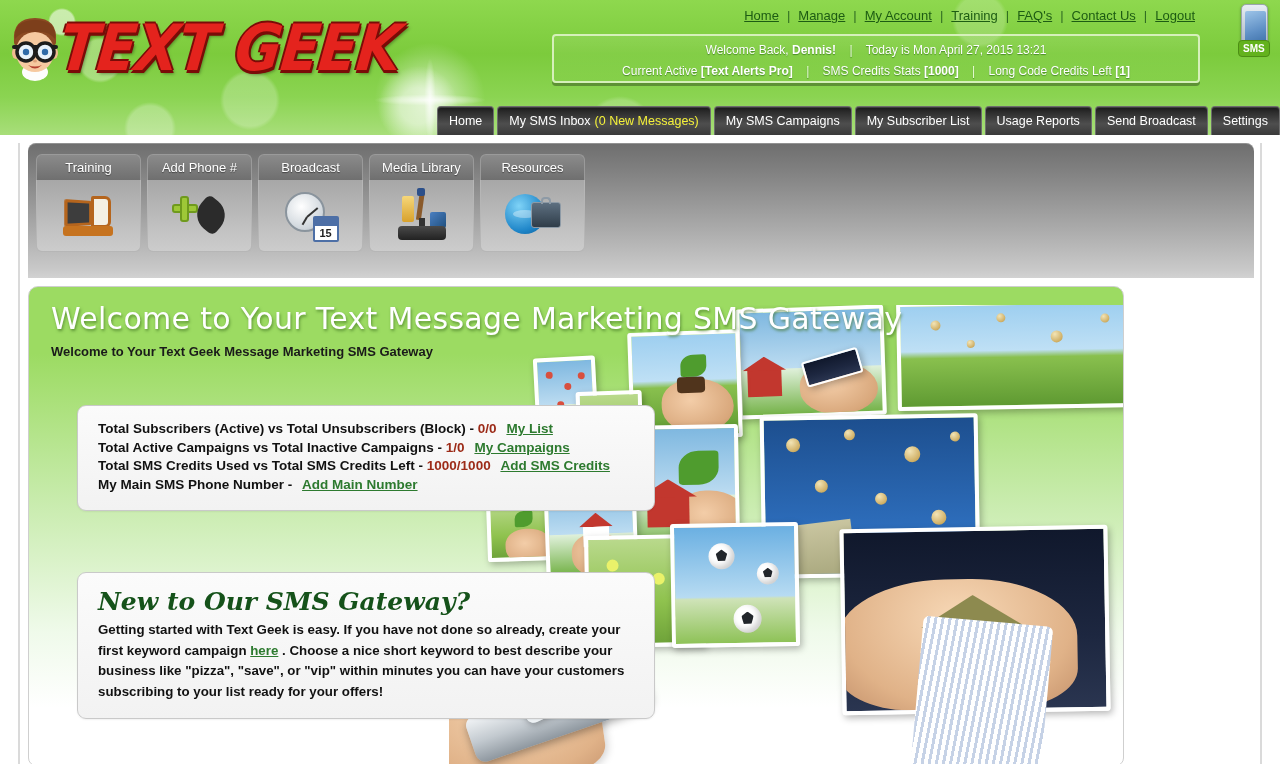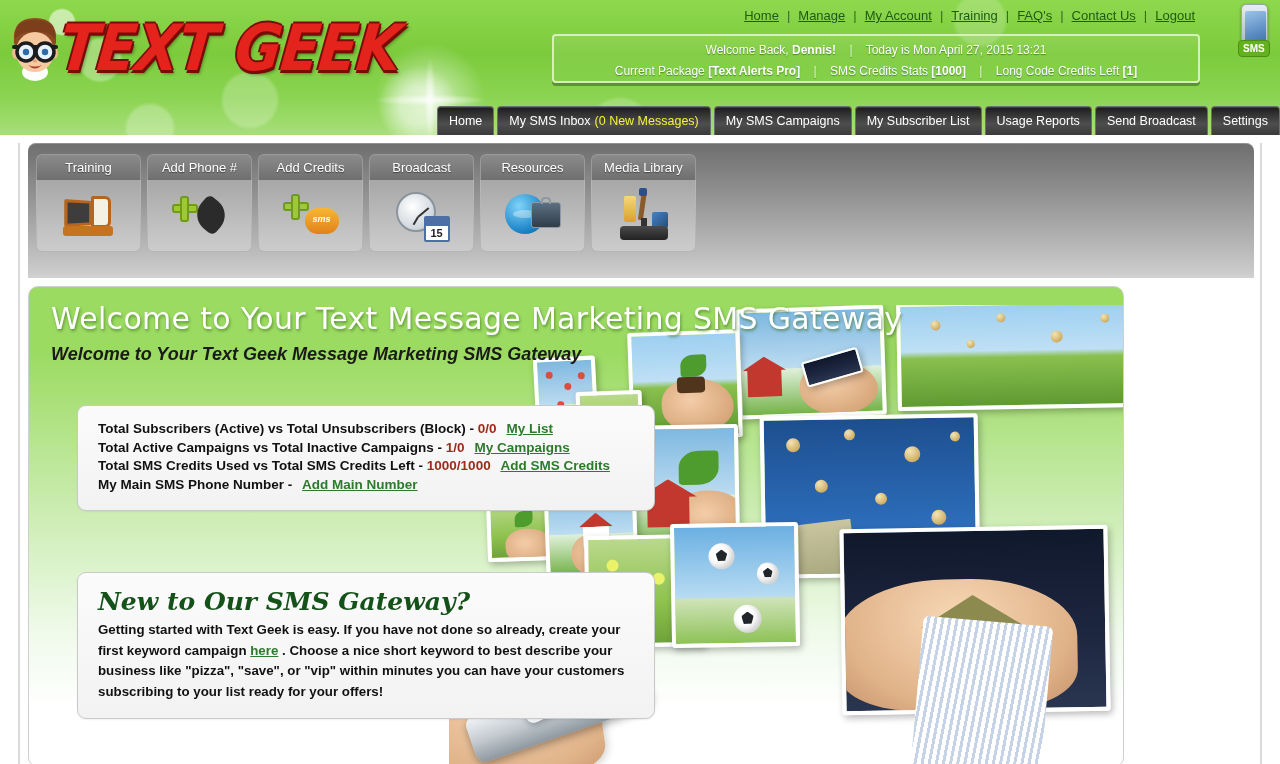--- a/index.html
+++ b/index.html
@@ -186,21 +186,21 @@
     position: relative; z-index: 4;
     padding: 14px 0 0 22px;
     font-family: "DejaVu Sans", sans-serif;
     font-size: 30px; color: #ffffff;
     letter-spacing: 0.3px;
     text-shadow: 1px 2px 3px rgba(60,110,30,0.65);
   }
   .content-sub {
     position: relative; z-index: 4;
     padding: 8px 0 0 22px;
-    font-size: 18px; color: #1a1a1a; font-weight: bold; font-style: italic;
+    font-size: 13px; color: #1a1a1a; font-weight: bold;
   }
 
   
   .hero {
     position: absolute; right: -6px; top: 18px;
     width: 680px; height: 460px;
     z-index: 1;
     overflow: hidden;
   }
   .ph {
@@ -371,21 +371,21 @@
   </div>
 
   <div class="welcome-box">
     <div class="line">
       <span>Welcome Back,</span>
       <b>Dennis!</b>
       <span class="pipe">|</span>
       <span>Today is Mon April 27, 2015 13:21</span>
     </div>
     <div class="line">
-      <span>Current Package</span>
+      <span>Current Active</span>
       <b>[Text Alerts Pro]</b>
       <span class="pipe">|</span>
       <span>SMS Credits Stats</span>
       <b>[1000]</b>
       <span class="pipe">|</span>
       <span>Long Code Credits Left</span>
       <b>[1]</b>
     </div>
   </div>
 
@@ -435,71 +435,60 @@
       <div class="tool-label">Add Phone #</div>
       <div class="tool-icon-box">
         <div class="tool-icon">
           <div class="ic-plus" style="left:0px;top:16px;width:26px;height:9px;"></div>
           <div class="ic-plus" style="left:8px;top:8px;width:9px;height:26px;"></div>
           <div class="ic-phone-handset"></div>
         </div>
       </div>
     </div>
 
-    <div class="tool">
-      <div class="tool-label">Add Credits</div>
-      <div class="tool-icon-box">
-        <div class="tool-icon">
-          <div class="ic-plus" style="left:0px;top:14px;width:26px;height:9px;"></div>
-          <div class="ic-plus" style="left:8px;top:6px;width:9px;height:26px;"></div>
-          <div class="ic-bubble"></div>
-          <div class="ic-bubble-txt">sms</div>
-        </div>
-      </div>
-    </div>
 
     <div class="tool">
       <div class="tool-label">Broadcast</div>
       <div class="tool-icon-box">
         <div class="tool-icon">
           <div class="ic-clock">
                 <div class="ic-clock-h"></div>
                 <div class="ic-clock-m"></div>
               </div>
           <div class="ic-cal">
                 <div class="ic-cal-top"></div>
                 <div class="ic-cal-n">15</div>
               </div>
         </div>
       </div>
     </div>
 
     <div class="tool">
-      <div class="tool-label">Resources</div>
-      <div class="tool-icon-box">
-        <div class="tool-icon">
-          <div class="ic-globe">
-                <div class="ic-globe-l"></div>
-              </div>
-          <div class="ic-briefcase"></div>
-              <div class="ic-briefcase-h"></div>
-        </div>
-      </div>
-    </div>
-
-    <div class="tool">
       <div class="tool-label">Media Library</div>
       <div class="tool-icon-box">
         <div class="tool-icon">
           <div class="ic-paint"></div>
               <div class="ic-brush"></div>
               <div class="ic-brush-tip"></div>
           <div class="ic-cube"></div>
               <div class="ic-tray-stem"></div>
               <div class="ic-tray"></div>
+        </div>
+      </div>
+    </div>
+
+    <div class="tool">
+      <div class="tool-label">Resources</div>
+      <div class="tool-icon-box">
+        <div class="tool-icon">
+          <div class="ic-globe">
+                <div class="ic-globe-l"></div>
+              </div>
+          <div class="ic-briefcase"></div>
+              <div class="ic-briefcase-h"></div>
         </div>
       </div>
     </div>
   </div>
 
   <div class="content">
 
     <div class="hero">
       <div class="ph grass" style="left:448px;top:-4px;width:250px;height:108px;transform:rotate(-1deg);">
         <div class="dot-coin" style="left:30px;top:14px;width:10px;height:10px;"></div>

